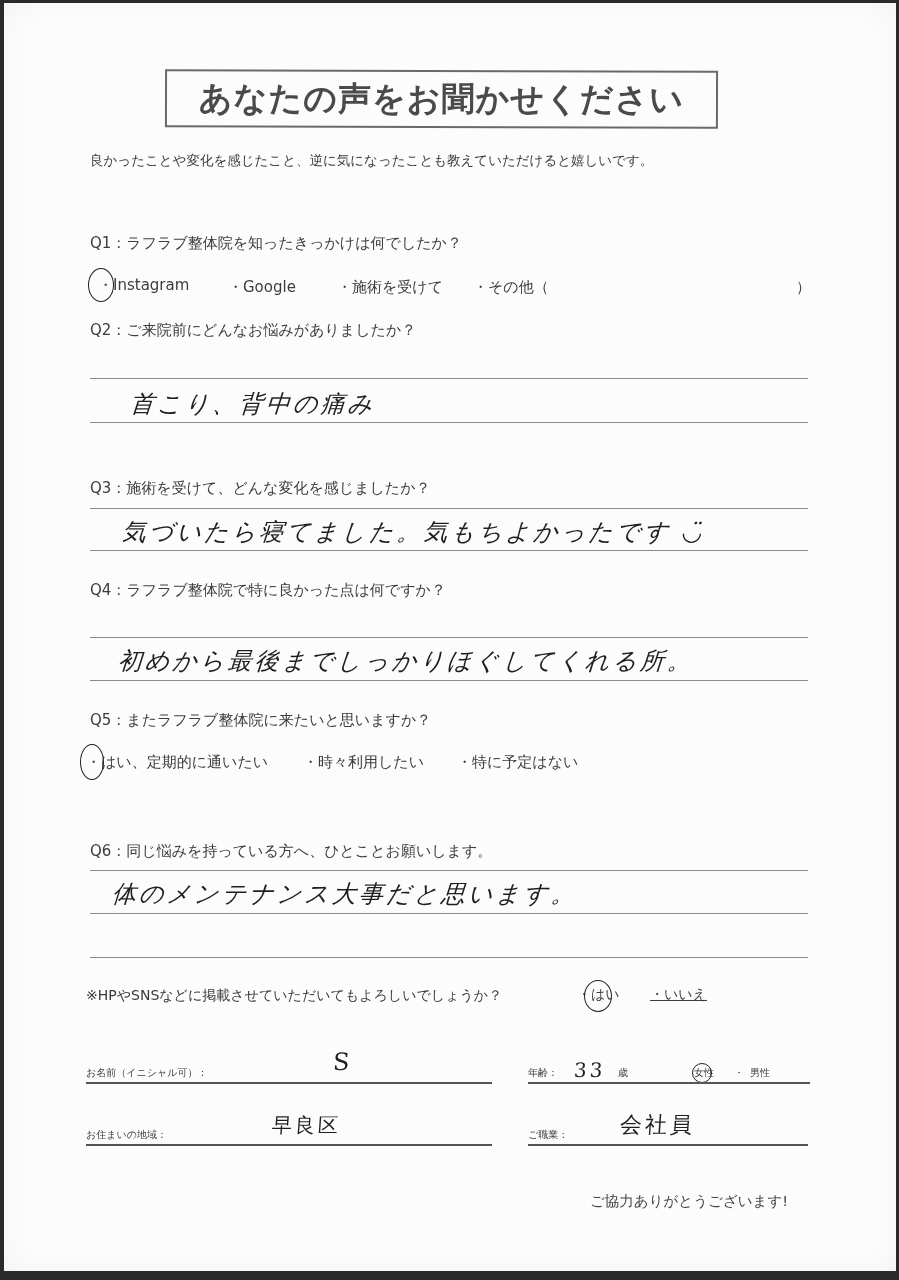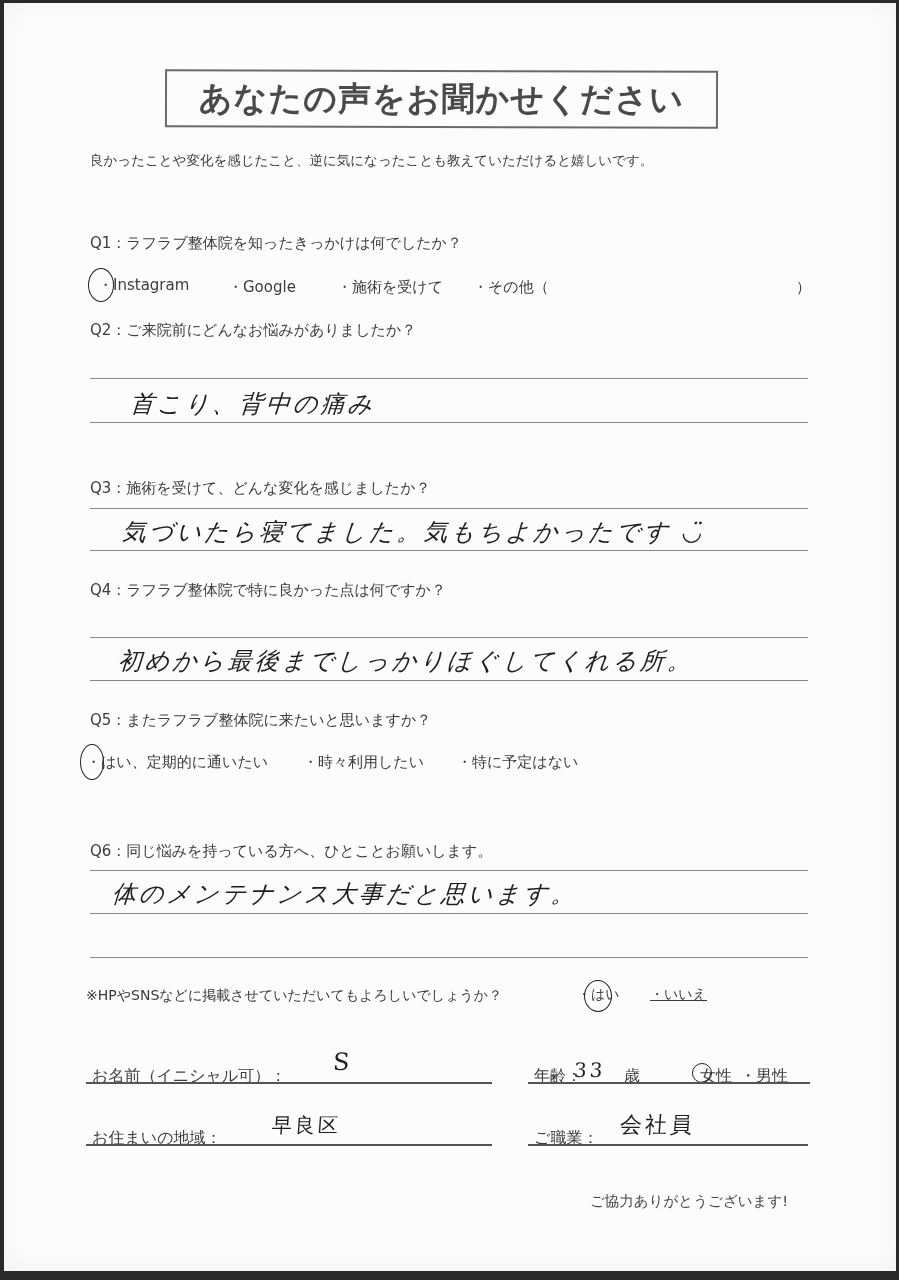--- a/index.html
+++ b/index.html
@@ -30,21 +30,21 @@
     .opt { font-size: 15px; color: #3c3c3c; }
     .rule { position: absolute; left: 90px; width: 718px; height: 1px; background: #8a8a8a; }
     .hand {
       position: absolute; font-family: "DejaVu Serif", "Liberation Serif", serif;
       font-size: 24px; color: #1e1e1e; letter-spacing: 3px; font-style: italic;
       transform: skewX(-4deg);
     }
     .circle {
       position: absolute; border: 1.5px solid #222; border-radius: 50%;
     }
-    .field-label { font-size: 16px; color: #3c3c3c; margin-left: 6px; }
+    .field-label { font-size: 10px; color: #3c3c3c; }
     .underline { position: absolute; height: 1.5px; background: #555; }
     .thanks { font-size: 14.5px; color: #444; }
   </style>
 </head>
 <body>
 
 <div class="paper"></div>
 
 <div class="title-box">
   <span class="title-text">あなたの声をお聞かせください</span>

